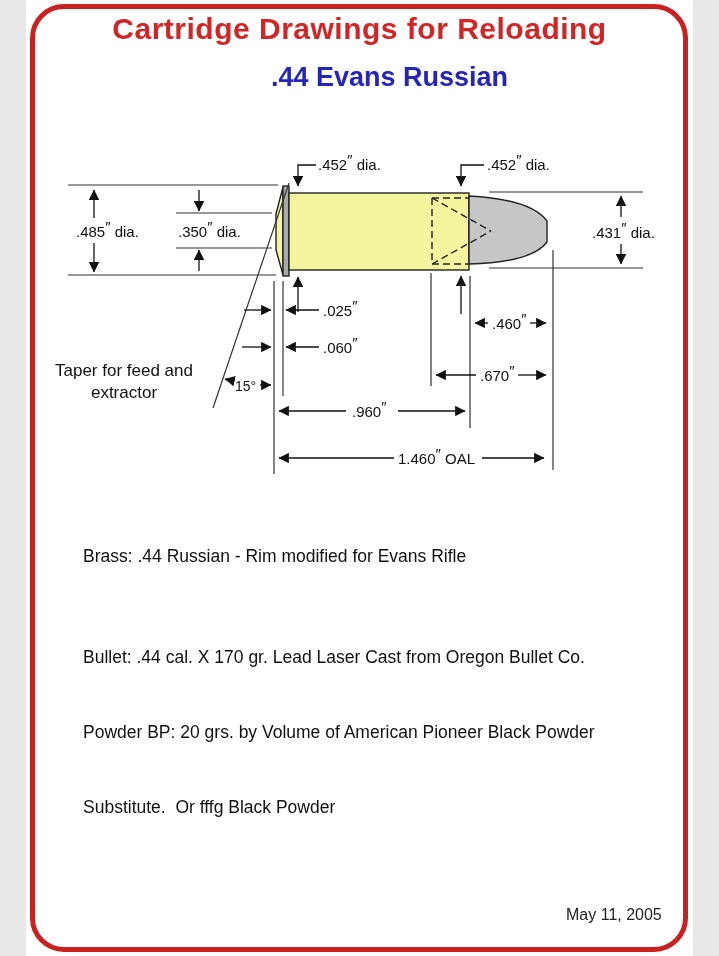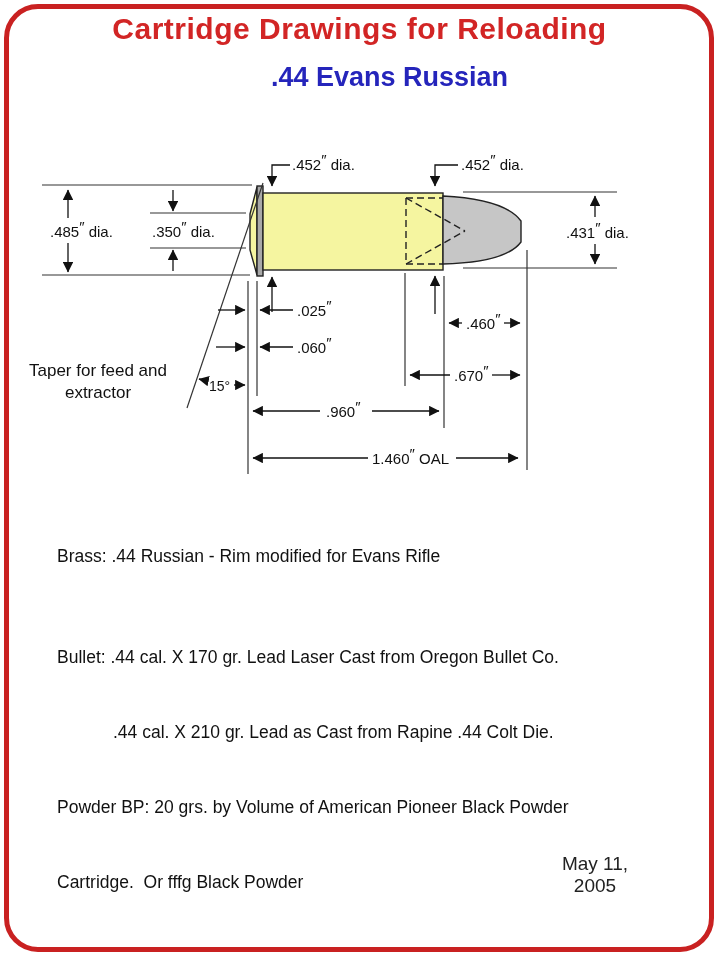--- a/index.html
+++ b/index.html
@@ -1,19 +1,19 @@
 <!DOCTYPE html>
 <html style="--title_red: #d22525; --subtitle_blue: #2525bb; --border_red: #c92121; --case_yellow: #f5f5a0; --bullet_gray: #c6c6c6; --rim_gray: #a9a9a9;"><head>
 <meta charset="utf-8">
 <style>
   html,body { margin:0; padding:0; background:#e8e8e8; }
   .page {
-    position:relative; width:719px; height:956px; margin:0 auto;
+    position:relative; width:659px; height:956px; margin:0 auto;
     background:#ffffff; overflow:hidden;
-    font-family:"Liberation Sans", sans-serif; color:#111;
+    font-family:"Liberation Sans", sans-serif; color:#111;padding-left:8px;
   }
   .frame {
     position:absolute; left:4px; top:4px; right:5px; bottom:4px;
     border:5px solid var(--border_red,#c92121); border-radius:34px;
     pointer-events:none;
   }
   .title {
     position:absolute; top:12px; left:0; width:100%; text-align:center;
     font-size:30px; font-weight:bold; color:var(--title_red,#d22525);
     letter-spacing:0.5px; margin:0;
@@ -32,22 +32,22 @@
   .shape { stroke:#222; stroke-width:1.4; }
   .hidden-line { stroke:#222; stroke-width:1.4; fill:none; stroke-dasharray:7 4; }
   .notes {
     position:absolute; left:57px; top:494px; right:30px;
     font-size:17.5px; line-height:25px; white-space:pre-wrap;
   }
   .ln { margin:0; }
   .m26 { margin-top:26px; } .m22 { }
   .indent { padding-left:56px; }
   .date {
-    position:absolute; left:540px; top:853px; width:110px;
-    font-size:19px; color:#222; text-align:center;
+    position:absolute; left:540px; top:906px; width:110px;
+    font-size:16px; color:#222; 
   }
 </style>
 </head>
 <body>
 
 <div class="page">
   <div class="frame"></div>
 
   <h1 class="title">Cartridge Drawings for Reloading</h1>
   <h2 class="subtitle">.44 Evans Russian</h2>
@@ -161,23 +161,22 @@
 
     <g>
       <text class="note-text" x="98" y="376" text-anchor="middle">Taper for feed and</text>
       <text class="note-text" x="98" y="398" text-anchor="middle">extractor</text>
     </g>
   </svg>
 
   <div class="notes">
     <p class="ln">Brass: .44 Russian - Rim modified for Evans Rifle</p>
     <p class="ln m26">Bullet: .44 cal. X 170 gr. Lead Laser Cast from Oregon Bullet Co.</p>
-    <p class="ln indent">.44 cal. X 210 gr. Lead as Cast from Rapine .44 Colt Die.</p>
     <p class="ln m22">Powder BP: 20 grs. by Volume of American Pioneer Black Powder</p>
-    <p class="ln">Cartridge.  Or fffg Black Powder</p>
+    <p class="ln">Substitute.  Or fffg Black Powder</p>
     
     
     
     
     
   </div>
 
   <div class="date">May 11, 2005</div>
 </div>
 

